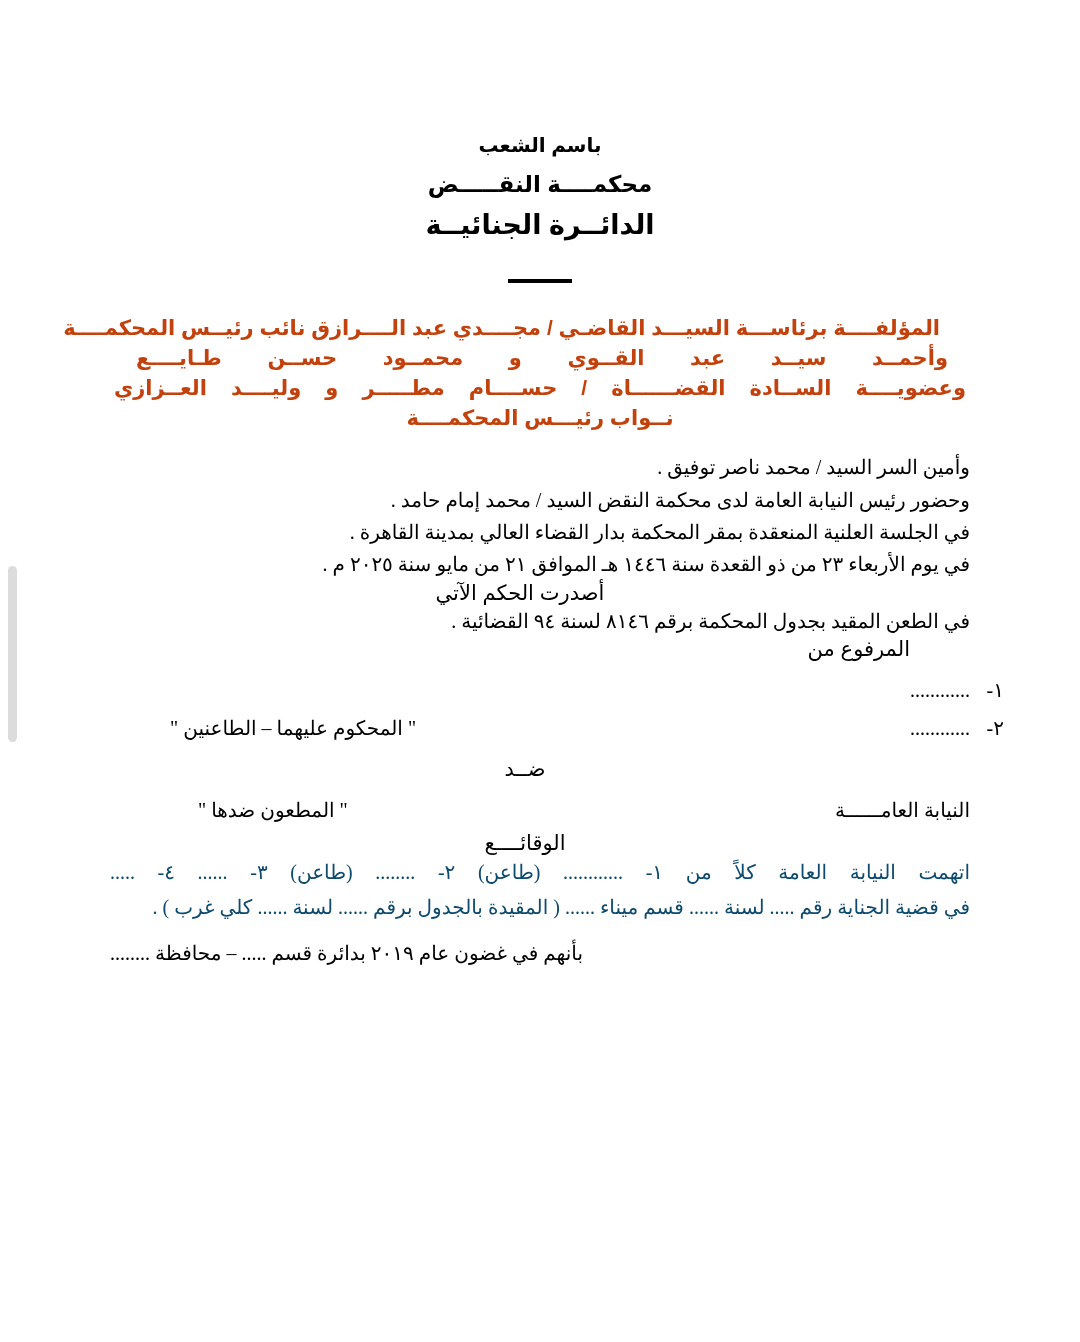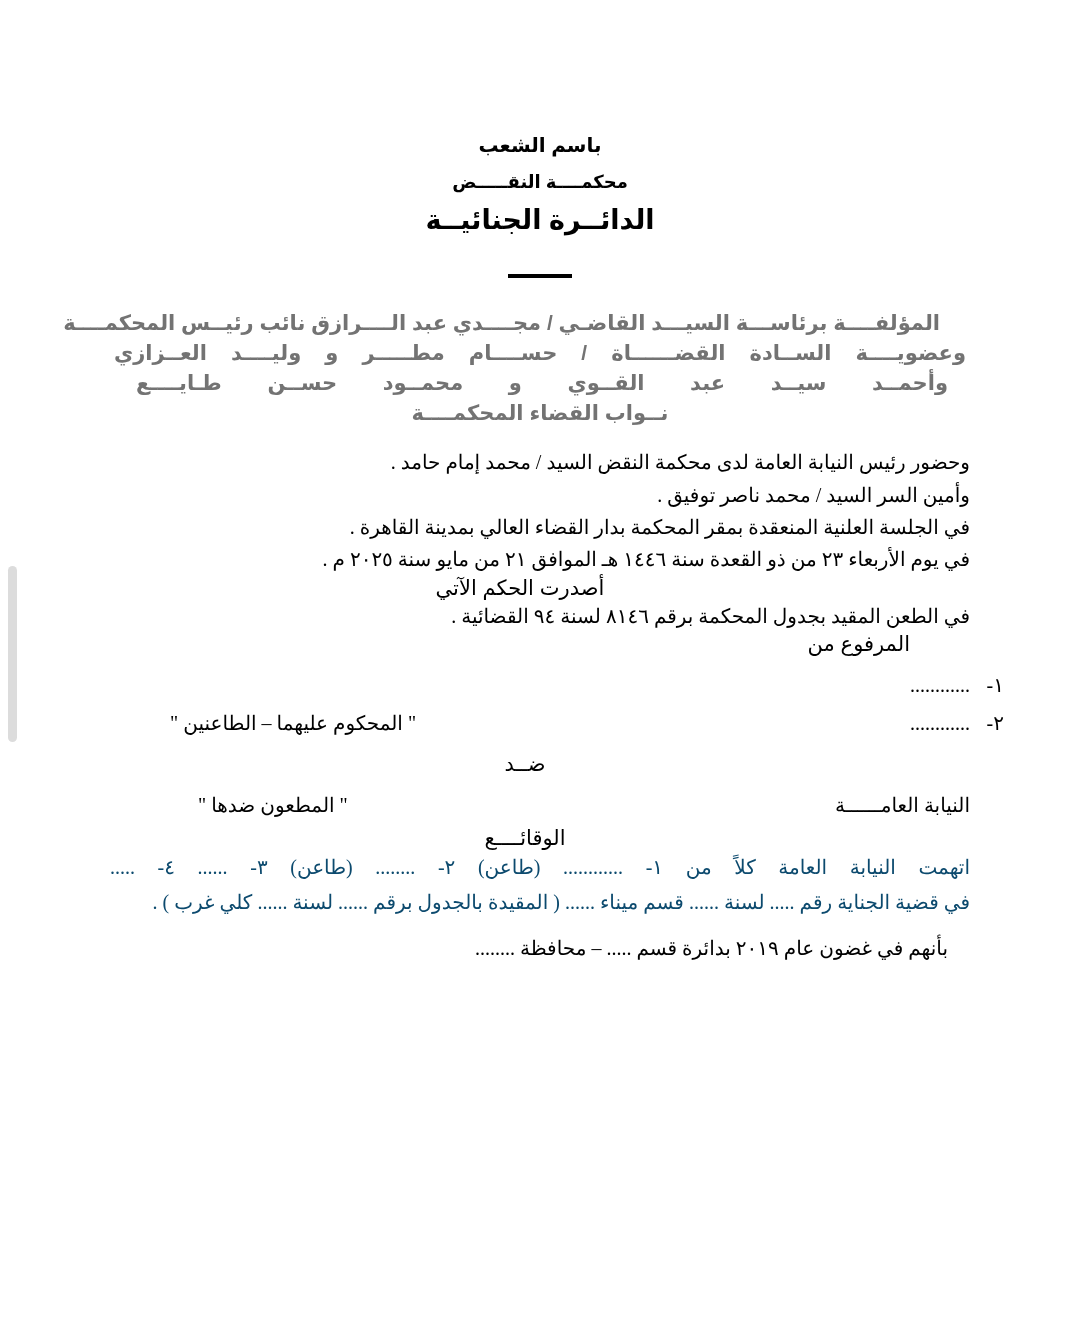--- a/index.html
+++ b/index.html
@@ -59,21 +59,21 @@
     text-align: center;
     padding-top: 135px;
   }
   .masthead .line {
     font-family: "Liberation Sans", "DejaVu Sans", sans-serif;
     font-weight: bold;
     color: #000;
     line-height: 1.0;
   }
   .mh-1 { font-size: 20px; margin-bottom: 18px; }
-  .mh-2 { font-size: 18px; margin-bottom: 16px; letter-spacing: 0px; }
+  .mh-2 { font-size: 23px; margin-bottom: 16px; letter-spacing: 0px; }
   .mh-3 { font-size: 27px; margin-bottom: 16px; }
   .mh-4 { font-size: 21px; margin-bottom: 0px; }
 
   .rule-wrap {
     text-align: center;
     margin-top: 30px;
     margin-bottom: 26px;
   }
   .rule {
     display: inline-block;
@@ -81,21 +81,21 @@
     height: 4px;
     background: #000;
   }
 
   
   .panel {
     font-family: "Liberation Sans", "DejaVu Sans", sans-serif;
     font-weight: bold;
     font-size: 21px;
     line-height: 1.42;
-    color: #737373;
+    color: #c2410c;
   }
   .panel .p-row {
     display: block;
     white-space: nowrap;
   }
   .p-line-1 {
     text-align: justify;
     text-align-last: justify;
     padding-right: 30px;
     padding-left: 2px;
@@ -202,21 +202,21 @@
   }
   .facts-para.justify-all {
     text-align: justify;
     text-align-last: justify;
   }
   .facts-last {
     font-family: "Liberation Serif", "DejaVu Serif", serif;
     font-size: 20px;
     line-height: 1.72;
     color: #000;
-    text-align: right;
+    text-align: left;
     padding-right: 22px;
     margin-top: 12px;
   }
   .spacer-sm { height: 10px; }
   .spacer-md { height: 18px; }
 </style>
 </head>
 <body>
 
 <div id="scrollbar-track">
@@ -234,29 +234,29 @@
 
     <div class="rule-wrap">
       <span class="rule"></span>
     </div>
 
     <div class="panel">
       <div class="p-row p-line-1">
         <span>المؤلفــــة برئاســـة السيـــد القاضـي / مجــــدي عبد الــــرازق</span>
         <span>نائب رئيــس المحكمــــة</span>
       </div>
+      <div class="p-row p-line-3">وأحمــد سيــد عبد القــوي   و  محمــود حســن طـايــــع</div>
       <div class="p-row p-line-2">وعضويــــة الســادة القضــــــاة / حســــام مطـــــر  و  وليــــد العــزازي</div>
-      <div class="p-row p-line-3">وأحمــد سيــد عبد القــوي   و  محمــود حســن طـايــــع</div>
-      <div class="p-row p-line-4">نــواب القضاء المحكمــــة</div>
+      <div class="p-row p-line-4">نــواب رئيـــس المحكمــــة</div>
     </div>
 
     <div class="spacer-md"></div>
 
+    <div class="para">وأمين السر السيد / محمد ناصر توفيق .</div>
     <div class="para">وحضور رئيس النيابة العامة لدى محكمة النقض السيد / محمد إمام حامد .</div>
-    <div class="para">وأمين السر السيد / محمد ناصر توفيق .</div>
     <div class="para">في الجلسة العلنية المنعقدة بمقر المحكمة بدار القضاء العالي بمدينة القاهرة .</div>
     <div class="para">في يوم الأربعاء ٢٣ من ذو القعدة سنة ١٤٤٦ هـ الموافق ٢١ من مايو سنة ٢٠٢٥ م .</div>
 
     <div class="centered-heading heading-indent-right">أصدرت الحكم الآتي</div>
     <div class="para">في الطعن المقيد بجدول المحكمة برقم ٨١٤٦ لسنة ٩٤ القضائية .</div>
 
     <div class="centered-heading heading-indent-right-2">المرفوع من</div>
 
     <div class="spacer-sm"></div>
 

